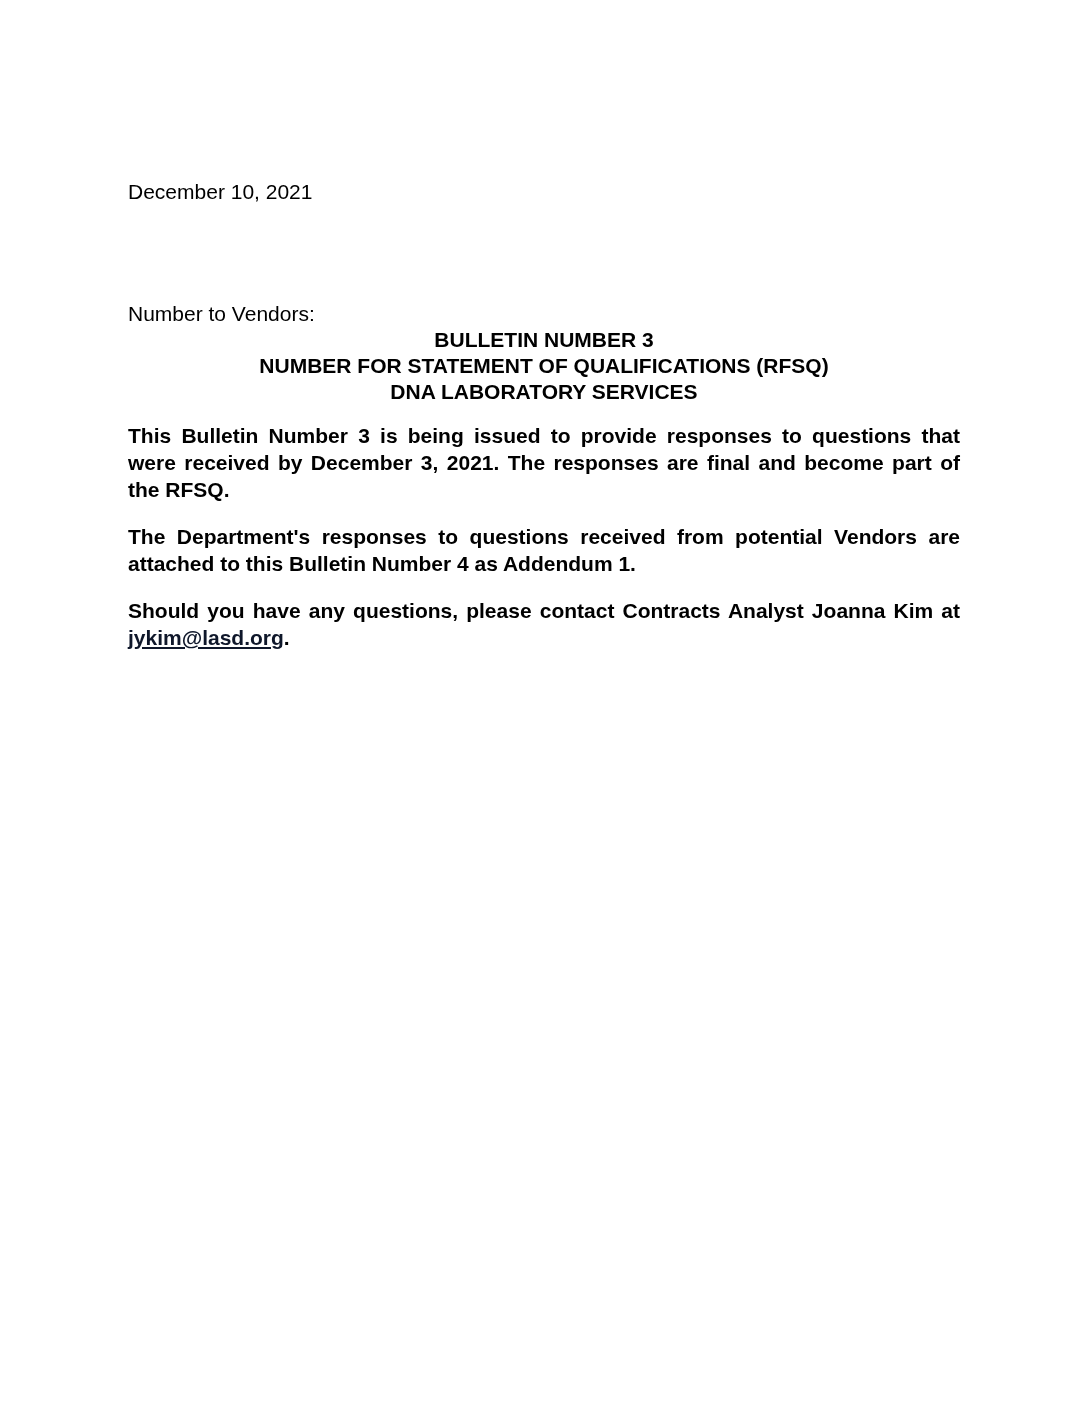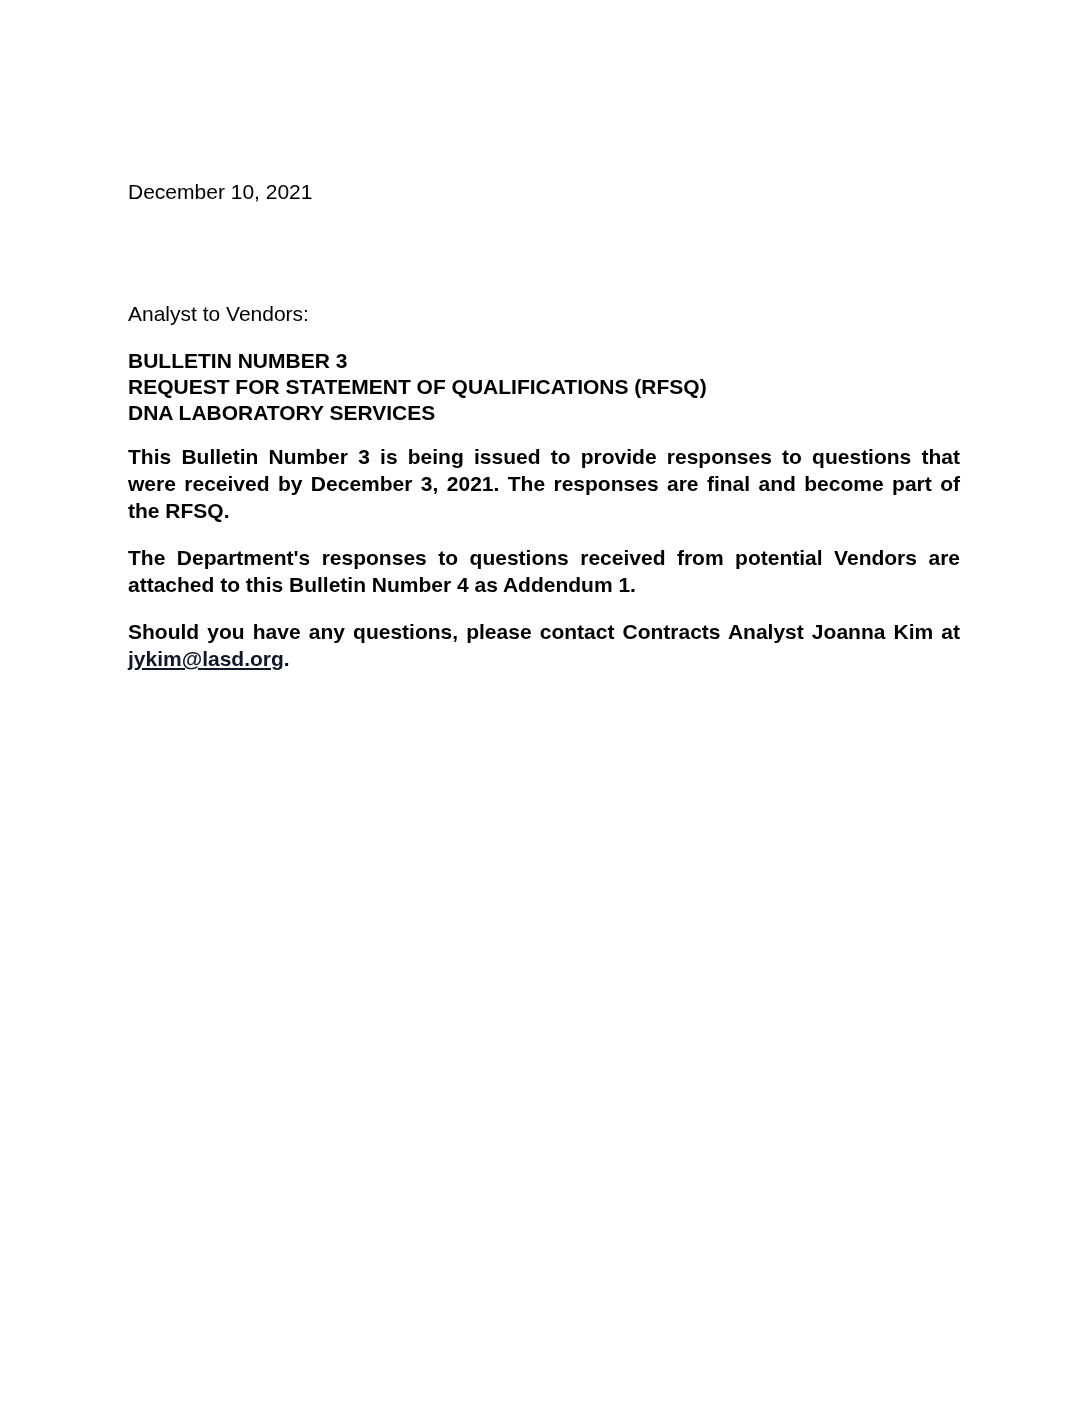--- a/index.html
+++ b/index.html
@@ -20,22 +20,21 @@
     padding: 178px 128px 0 128px;
     overflow: hidden;
   }
   .date-line {
     text-align: left;
   }
   .salutation {
     margin-top: 95px;
   }
   .title-block {
-    margin-top: 21px;
-    text-align: left;
+    text-align: center;
     font-weight: bold;
   }
   .title-block div {
     line-height: 26px;
   }
   p.para {
     margin: 20px 0 0 0;
     font-weight: bold;
   }
   p.para.first-after-title {
@@ -50,25 +49,25 @@
     cursor: pointer;
   }
 </style>
 </head>
 <body>
 
 <div class="page">
 
   <div class="date-line">December 10, 2021</div>
 
-  <div class="salutation">Analyst to Vendors:</div>
+  <div class="salutation">Number to Vendors:</div>
 
   <div class="title-block">
     <div>BULLETIN NUMBER 3</div>
-    <div>REQUEST FOR STATEMENT OF QUALIFICATIONS (RFSQ)</div>
+    <div>NUMBER FOR STATEMENT OF QUALIFICATIONS (RFSQ)</div>
     <div>DNA LABORATORY SERVICES</div>
   </div>
 
   <p class="para justified first-after-title">This Bulletin Number 3 is being issued to provide responses to questions that were received by December 3, 2021.  The responses are final and become part of the RFSQ.</p>
 
   <p class="para justified">The Department's responses to questions received from potential Vendors are attached to this Bulletin Number 4 as Addendum 1.</p>
 
 
   <p class="para justified"><span>Should you have any questions, please contact Contracts Analyst Joanna Kim at </span><a class="email-link" href="#">jykim@lasd.org</a><span>.</span></p>
 

